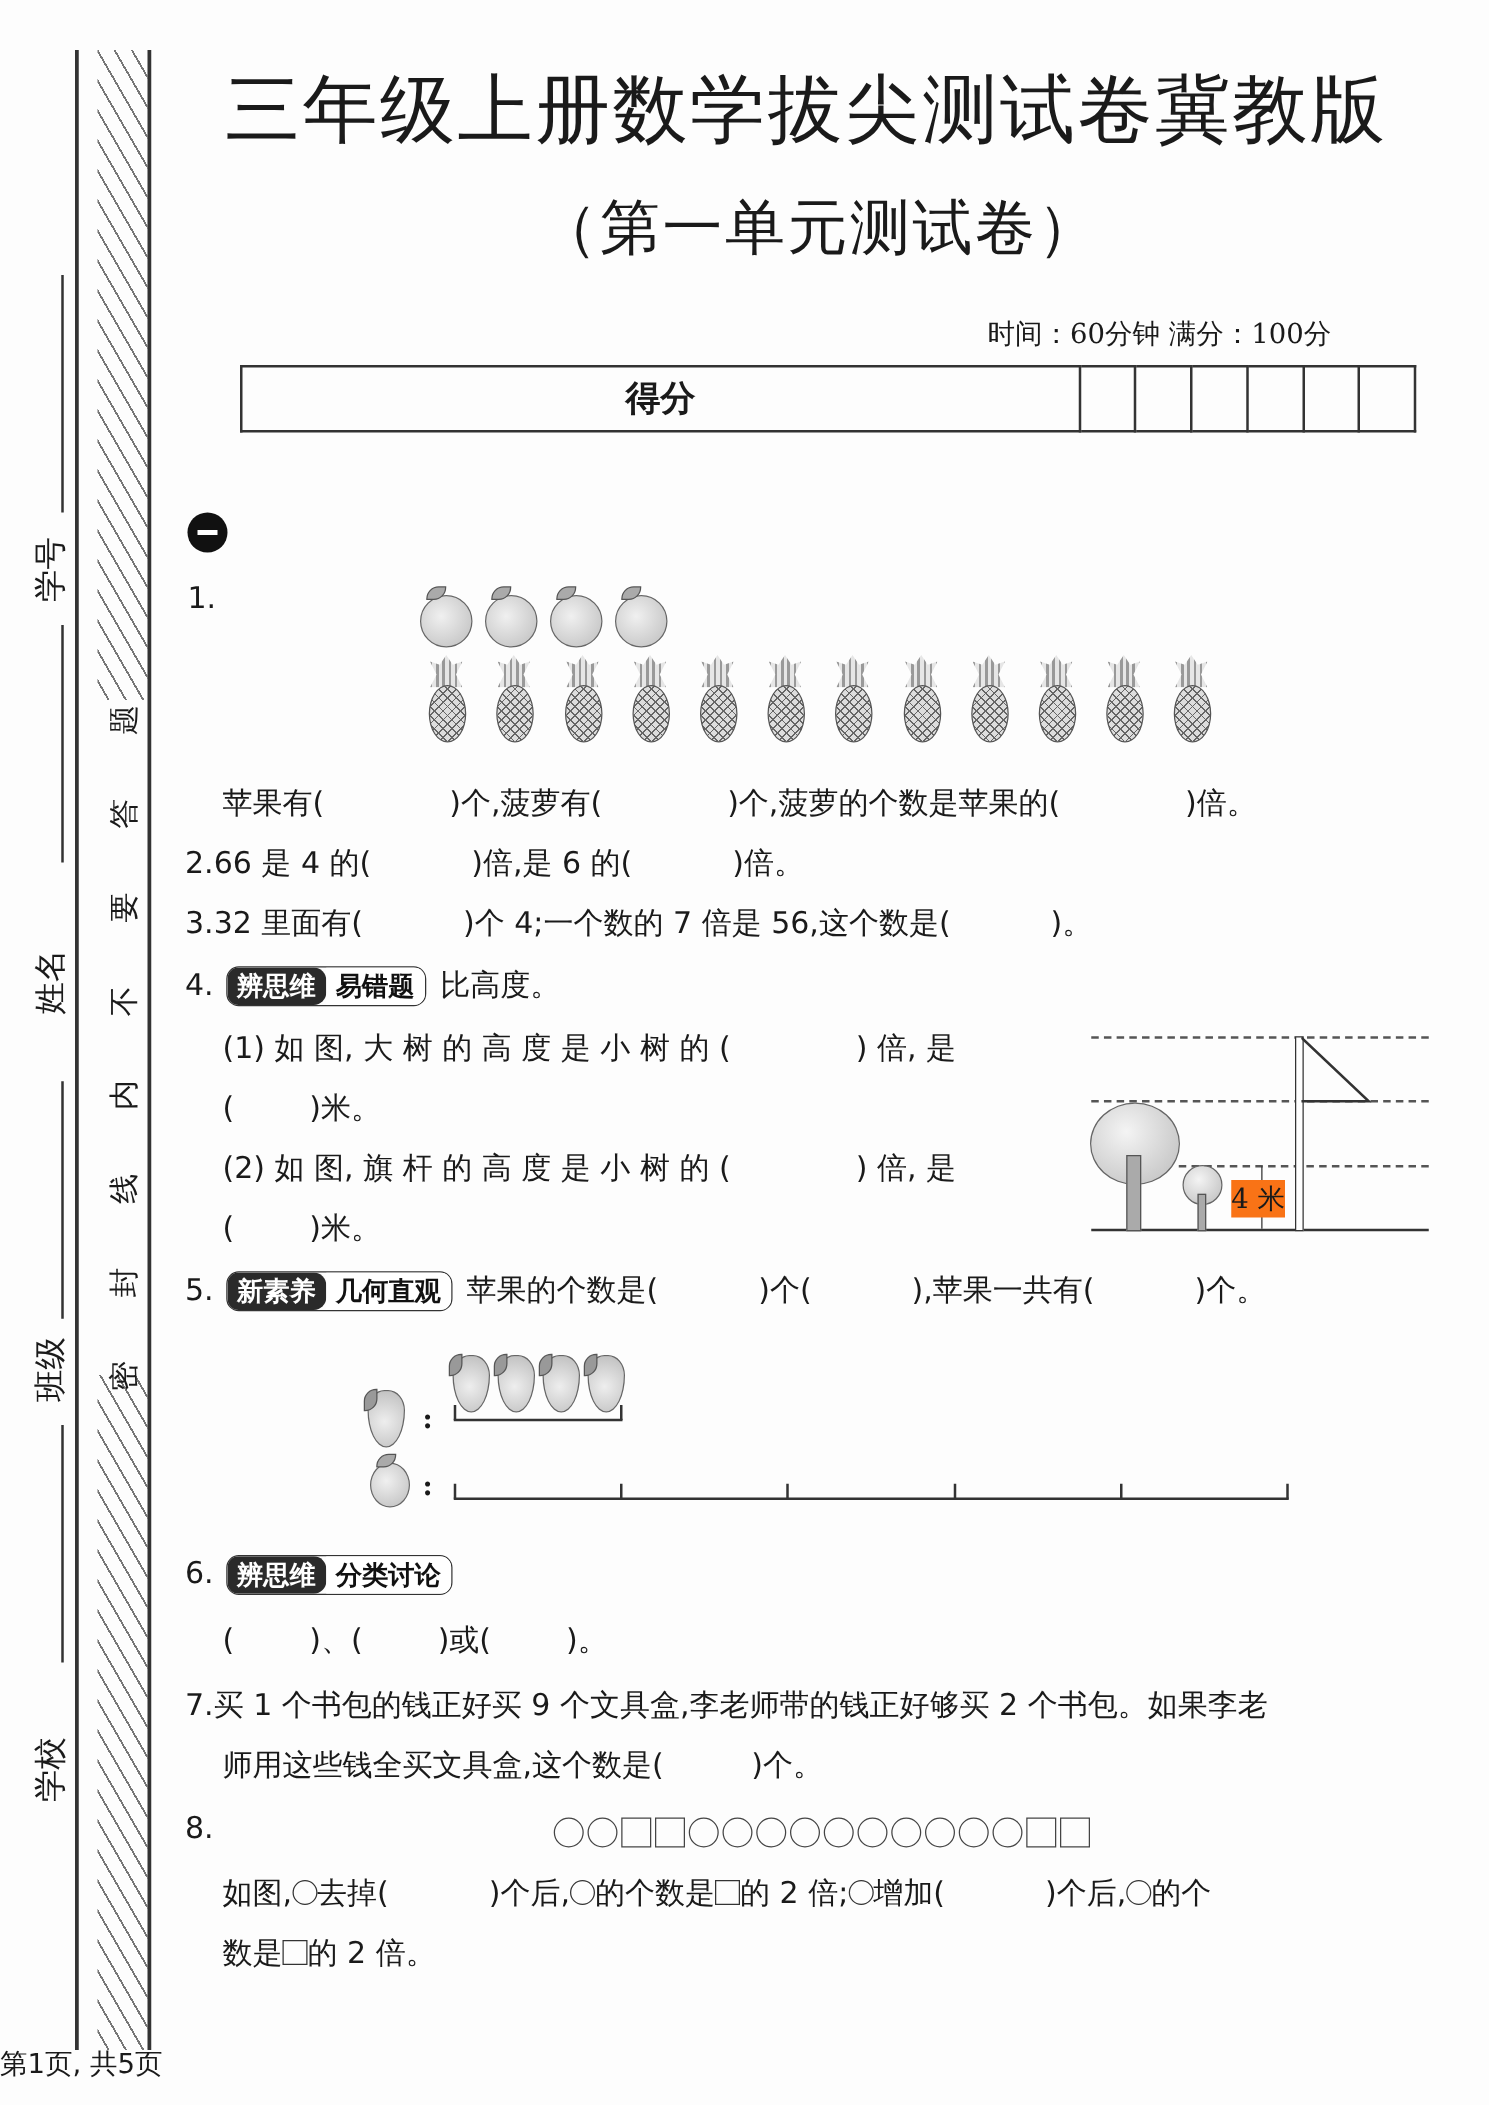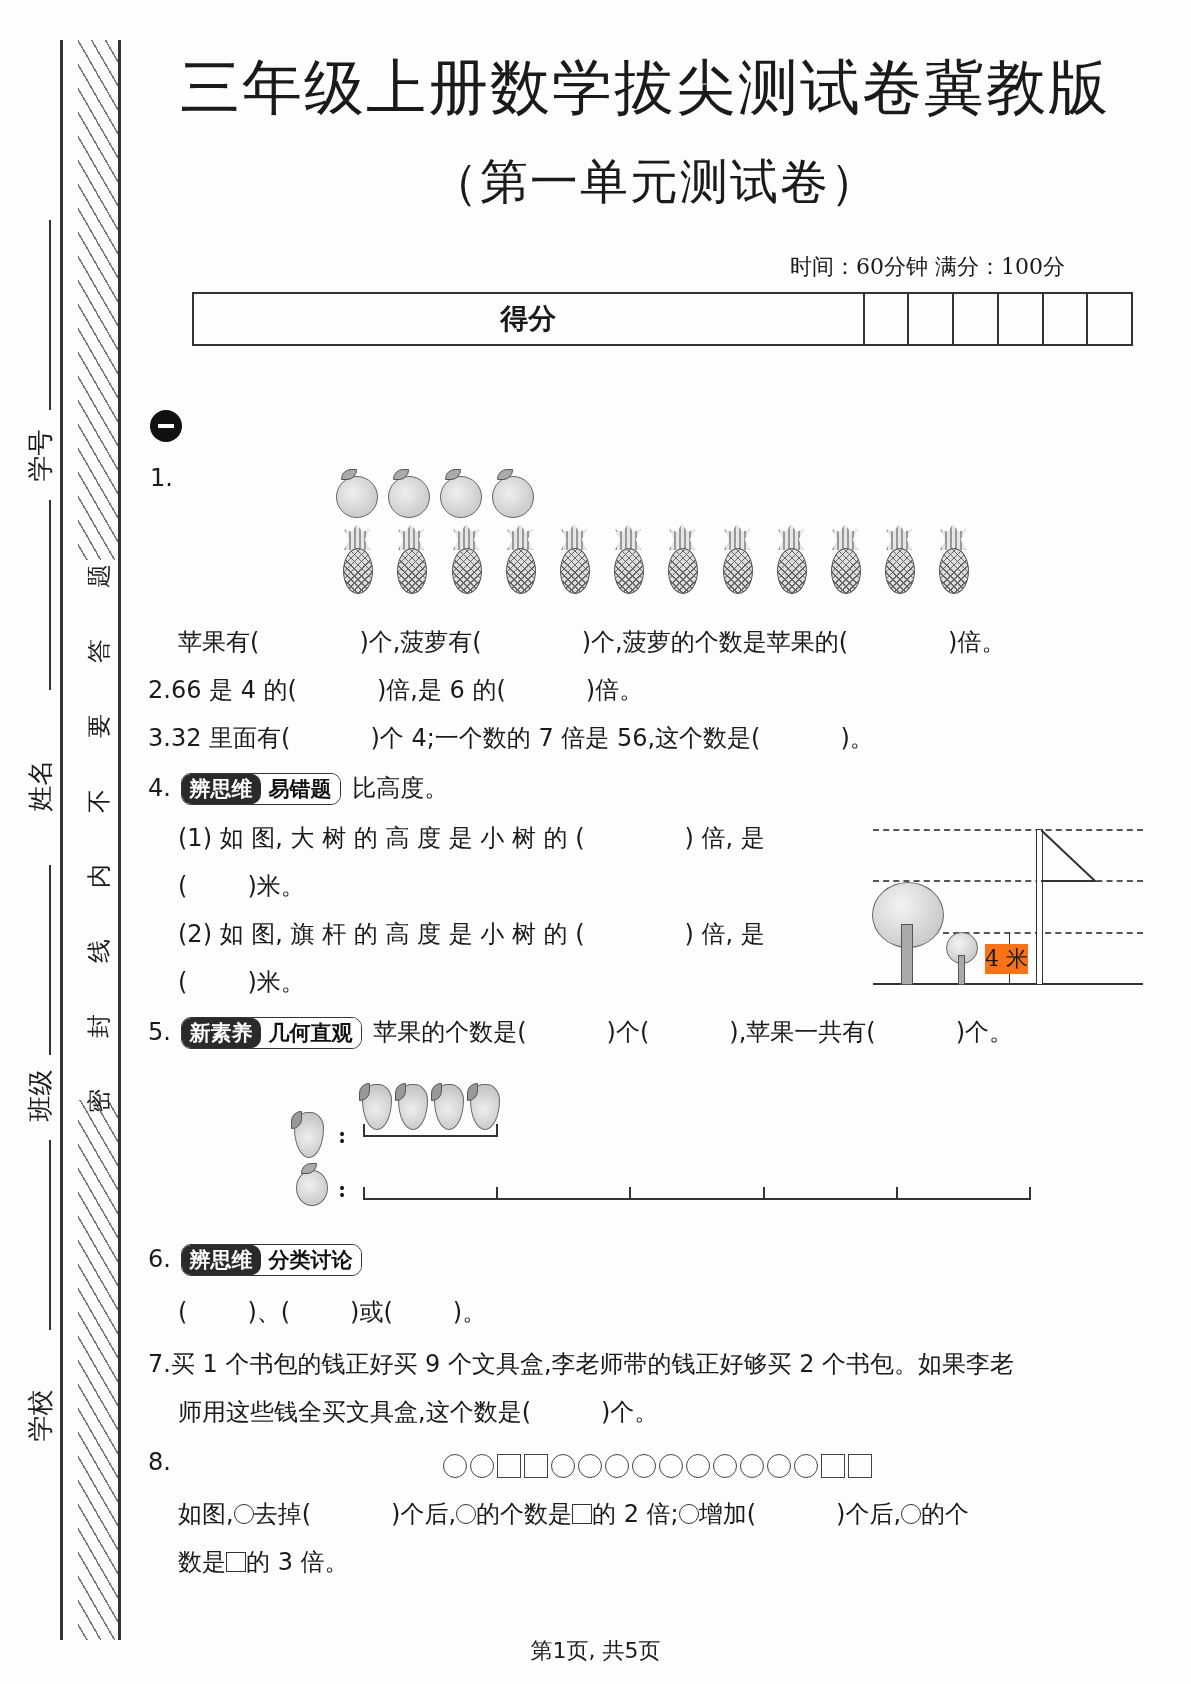--- a/index.html
+++ b/index.html
@@ -117,21 +117,21 @@
 
   .shape-row {
     position: absolute; left: 443px; top: 1454px; display: flex; gap: 3px; align-items: center;
   }
   .circ { width: 22px; height: 22px; border: 1.5px solid #444; border-radius: 50%; }
   .sq { width: 22px; height: 22px; border: 1.5px solid #444; }
   .icirc { display: inline-block; width: 18px; height: 18px; border: 1.5px solid #333; border-radius: 50%; vertical-align: -2px; }
   .isq { display: inline-block; width: 18px; height: 18px; border: 1.5px solid #333; vertical-align: -2px; }
 
   .footer {
-    position: absolute; left: 0; width: 1191px; top: 1636px; text-align: center;
+    position: absolute; left: 0; width: 1191px; top: 1636px; text-align: left;
     font-size: 22px; font-family: "DejaVu Sans", sans-serif;
   }
 </style>
 </head>
 <body>
 
 <div>
   <div class="bind-line" style="left:60px; top:40px; height:1600px;"></div>
   <div class="hatch" style="top:40px; height:520px;"></div>
   <div class="hatch" style="top:1100px; height:540px;"></div>
@@ -356,16 +356,16 @@
     <div class="circ"></div>
     <div class="circ"></div>
     <div class="circ"></div>
     <div class="sq"></div>
     <div class="sq"></div>
   </div>
 <div class="q" style="left:178px; top:1498px;">
   <span>如图,</span><span class="icirc"></span><span>去掉(</span><span class="blank" style="width:80px"></span><span>)个后,</span><span class="icirc"></span><span>的个数是</span><span class="isq"></span><span>的 2 倍;</span><span class="icirc"></span><span>增加(</span><span class="blank" style="width:80px"></span><span>)个后,</span><span class="icirc"></span><span>的个</span>
 </div>
 <div class="q" style="left:178px; top:1546px;">
-  <span>数是</span><span class="isq"></span><span>的 3 倍。</span>
+  <span>数是</span><span class="isq"></span><span>的 2 倍。</span>
 </div>
 
 <div class="footer">第1页, 共5页</div>
 
 </body></html>

